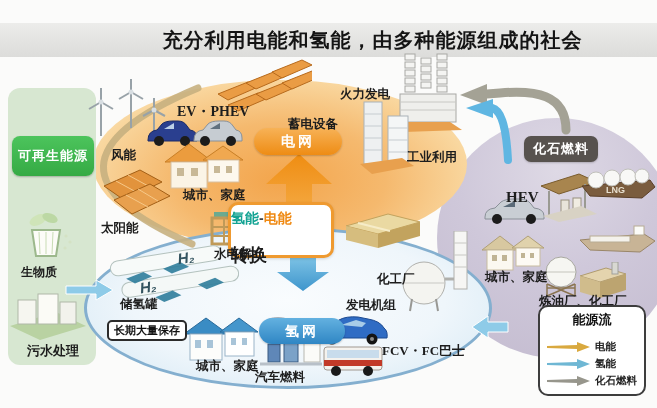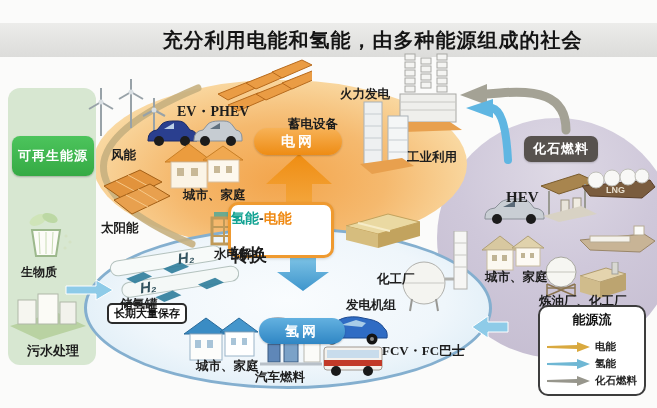--- a/index.html
+++ b/index.html
@@ -34,21 +34,21 @@
   .h2net-pill{left:259px;top:289px;width:86px;height:26px;line-height:26px;font-size:14px;
     border-radius:13px;background:linear-gradient(180deg,#63b1e0,#2f86c4);margin-top:29px;}
   .fossil-badge{left:524px;top:136px;width:74px;height:26px;line-height:26px;font-size:13px;
     letter-spacing:1px;border-radius:7px;background:#57524e;}
   .conv-box{position:absolute;left:228px;top:202px;width:106px;height:56px;background:#fff;
     border:3px solid #ef9a30;border-radius:10px;box-sizing:border-box;
     padding-top:5px;box-shadow:0 1px 3px rgba(0,0,0,.15);}
   .conv-line1{font-size:14px;font-weight:bold;}
   .conv-h{color:#13a393;} .conv-d{color:#444;} .conv-e{color:#ef8912;}
   .conv-line2{font-size:18px;font-weight:bold;color:#1b1b1b;margin-top:15px;}
-  .note-box{position:absolute;left:107px;top:303px;background:#fff;border:2px solid #2b2b2b;
+  .note-box{position:absolute;left:107px;top:320px;background:#fff;border:2px solid #2b2b2b;
     border-radius:5px;font-size:11px;font-weight:bold;color:#111;padding:1px 5px;white-space:nowrap;}
   
   .lbl{position:absolute;font-weight:bold;color:#1d1d1d;font-size:12.5px;white-space:nowrap;font-family:Liberation Serif, serif;}
   .lbl-lg{font-size:14px;}
   
   .legend{position:absolute;left:538px;top:305px;width:108px;background:#fff;
     border:2.5px solid #3d3d3d;border-radius:10px;box-sizing:border-box;padding:4px 7px 6px 7px;}
   .legend-title{text-align:center;font-size:13px;font-weight:bold;color:#111;margin-bottom:11px;}
   .legend-row{display:flex;align-items:center;gap:4px;margin-top:3px;}
   .legend-row span{font-size:10.5px;font-weight:bold;color:#222;white-space:nowrap;}

